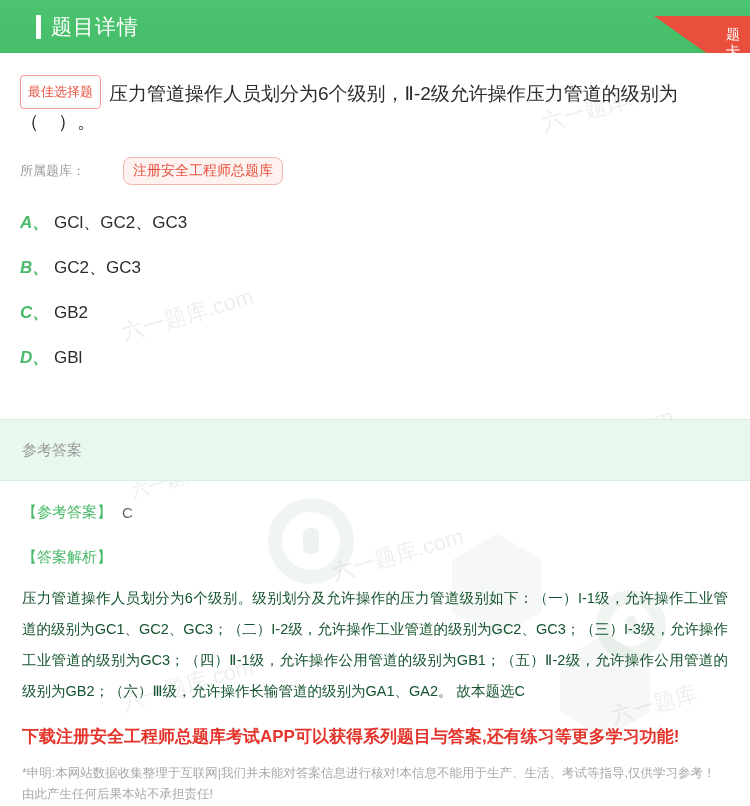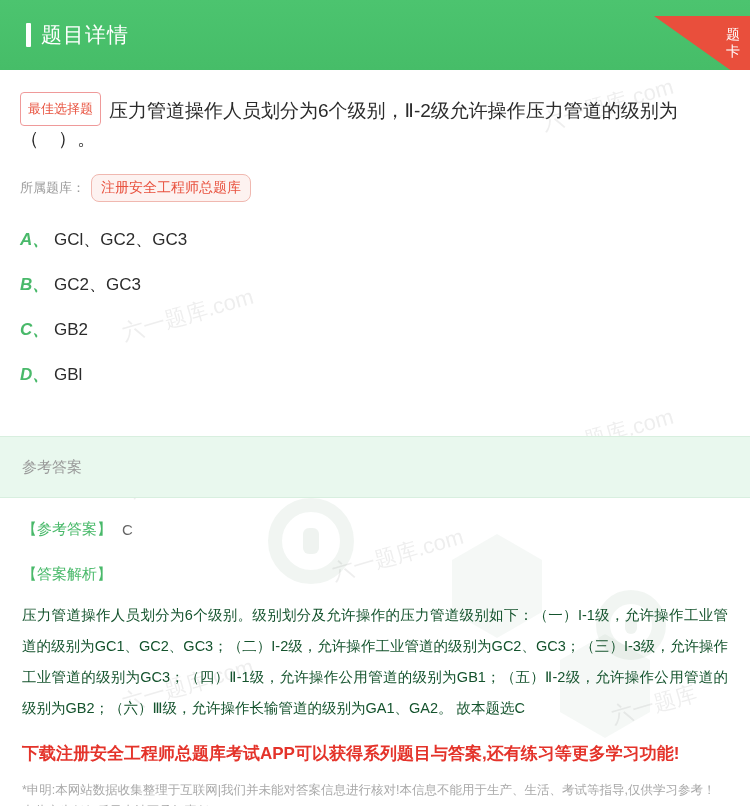--- a/index.html
+++ b/index.html
@@ -9,26 +9,26 @@
     height: 806px;
     font-family: "Liberation Sans", sans-serif;
     background: #ffffff;
     overflow: hidden;
     position: relative;
   }
 
   
   .header {
     position: relative;
-    height: 70px;
+    height: 53px;
     background: #4bc36e;
     background: linear-gradient(180deg, #4cc46f 0%, #46bd68 100%);
     display: flex;
     align-items: center;
-    padding-left: 26px;
+    padding-left: 36px;
     overflow: hidden;
   }
   .header-bar {
     width: 5px;
     height: 24px;
     background: #ffffff;
     margin-right: 10px;
     border-radius: 1px;
   }
   .header-title {
@@ -89,20 +89,21 @@
     vertical-align: 4px;
     background: #fff;
     white-space: nowrap;
   }
   .bank-row {
     margin-top: 22px;
     display: flex;
     align-items: center;
     font-size: 13px;
     color: #9a9a9a;
+    gap: 32px;
   }
   .bank-label { margin-right: 6px; }
   .bank-name {
     display: inline-block;
     border: 1px solid #f0b8b0;
     background: #fdf2f0;
     color: #e8523f;
     font-size: 14px;
     border-radius: 8px;
     padding: 4px 9px;

